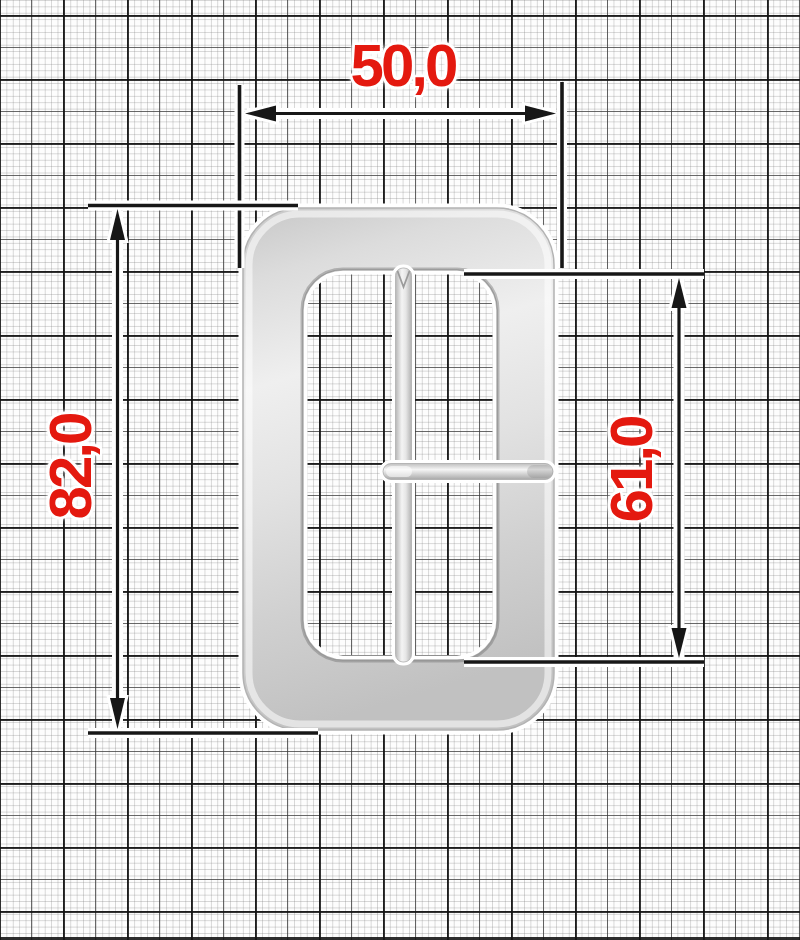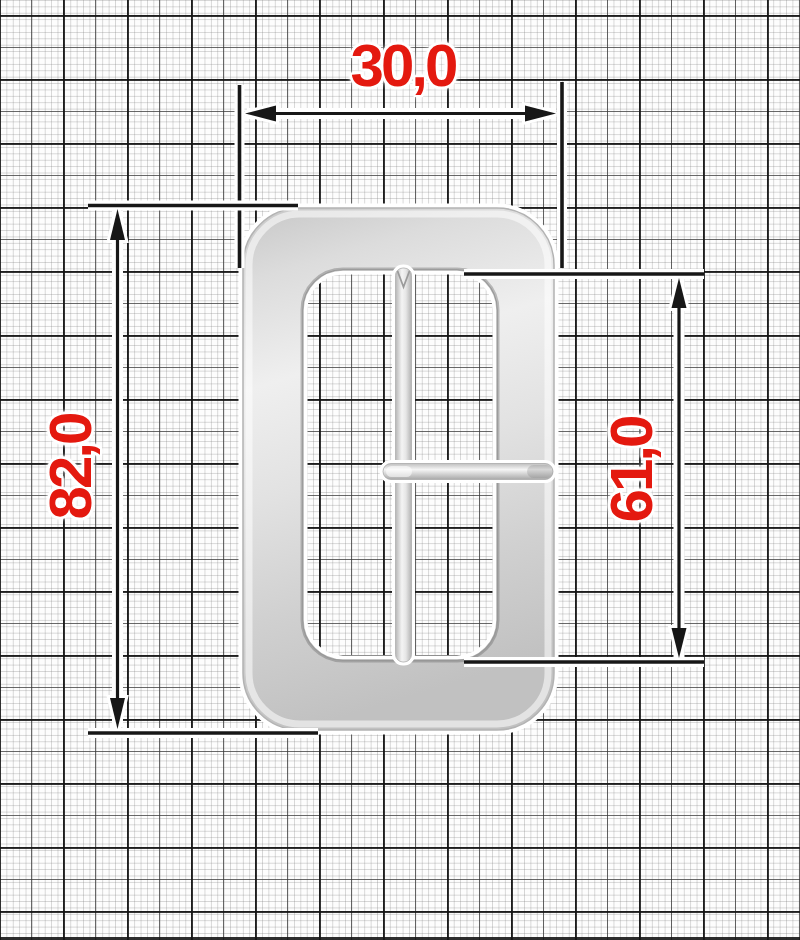--- a/index.html
+++ b/index.html
@@ -147,19 +147,19 @@
       <polygon points="679,278 671.5,308 686.5,308" fill="#fff" stroke="#fff" stroke-width="6"></polygon>
       <polygon points="679,658 671.5,628 686.5,628" fill="#fff" stroke="#fff" stroke-width="6"></polygon>
       <line x1="464" y1="274" x2="704" y2="274" stroke="#171717" stroke-width="3.6"></line>
       <line x1="464" y1="662" x2="704" y2="662" stroke="#171717" stroke-width="3.6"></line>
       <line x1="679" y1="300" x2="679" y2="636" stroke="#171717" stroke-width="3.2"></line>
       <polygon points="679,278 671.5,308 686.5,308" fill="#171717"></polygon>
       <polygon points="679,658 671.5,628 686.5,628" fill="#171717"></polygon>
     </g>
   </svg>
 
-  <div class="dim-label" style="left:293px;top:38px;width:220px;">30,0</div>
+  <div class="dim-label" style="left:293px;top:38px;width:220px;">50,0</div>
 
   <div class="dim-label rot" style="left:-9px;top:439px;width:160px;">82,0</div>
 
   <div class="dim-label rot" style="left:552px;top:442px;width:160px;">61,0</div>
 
 </div>
 
 </body></html>

